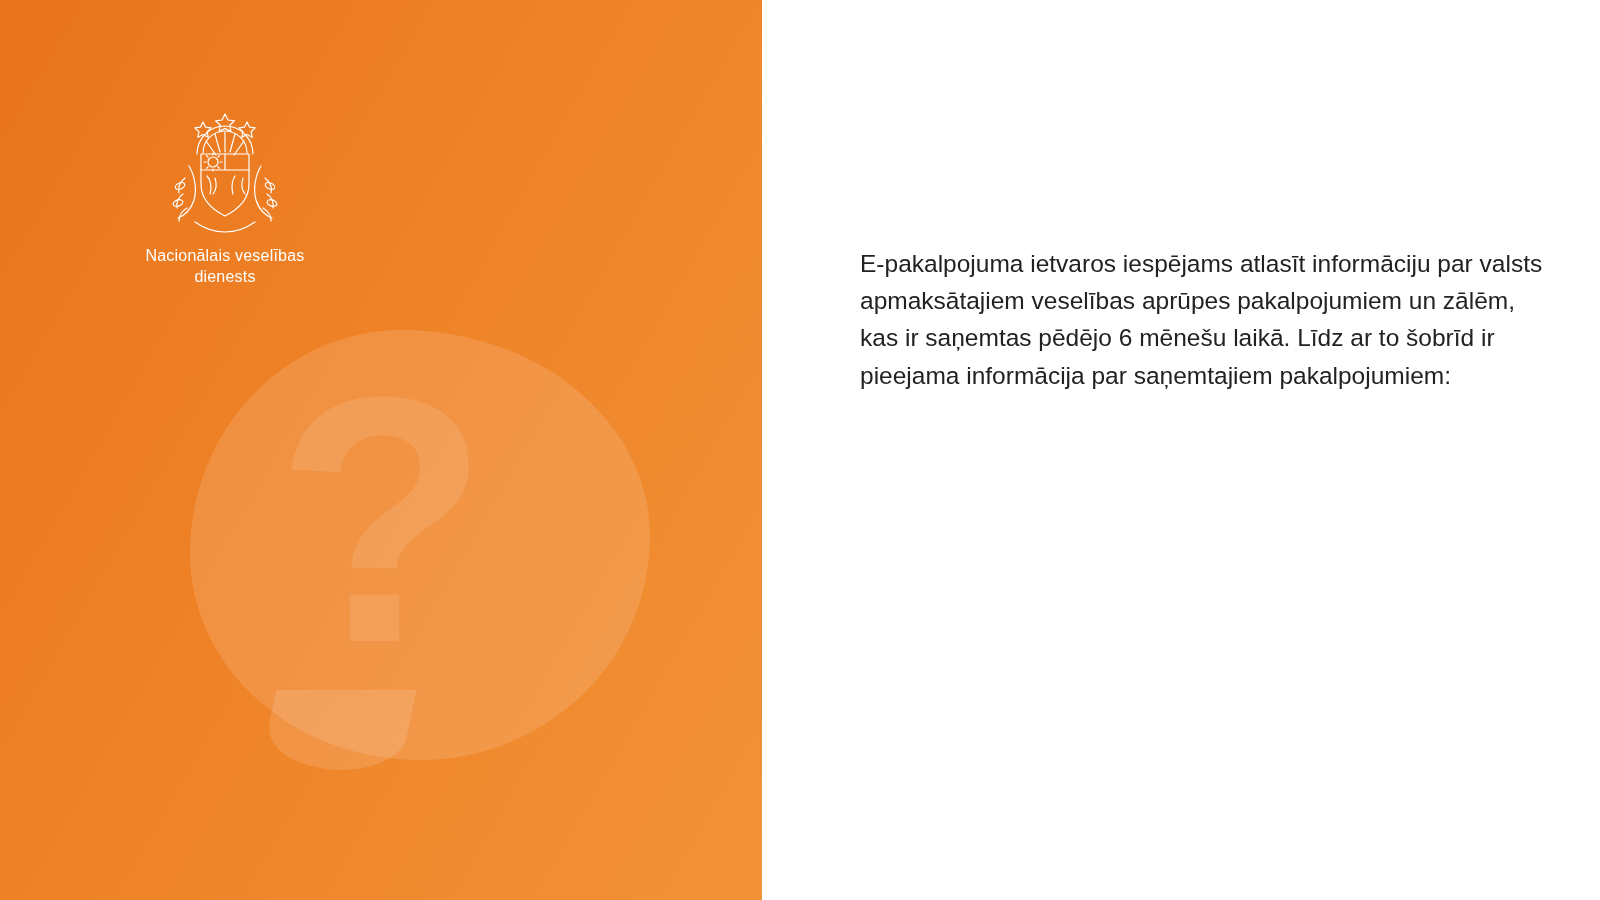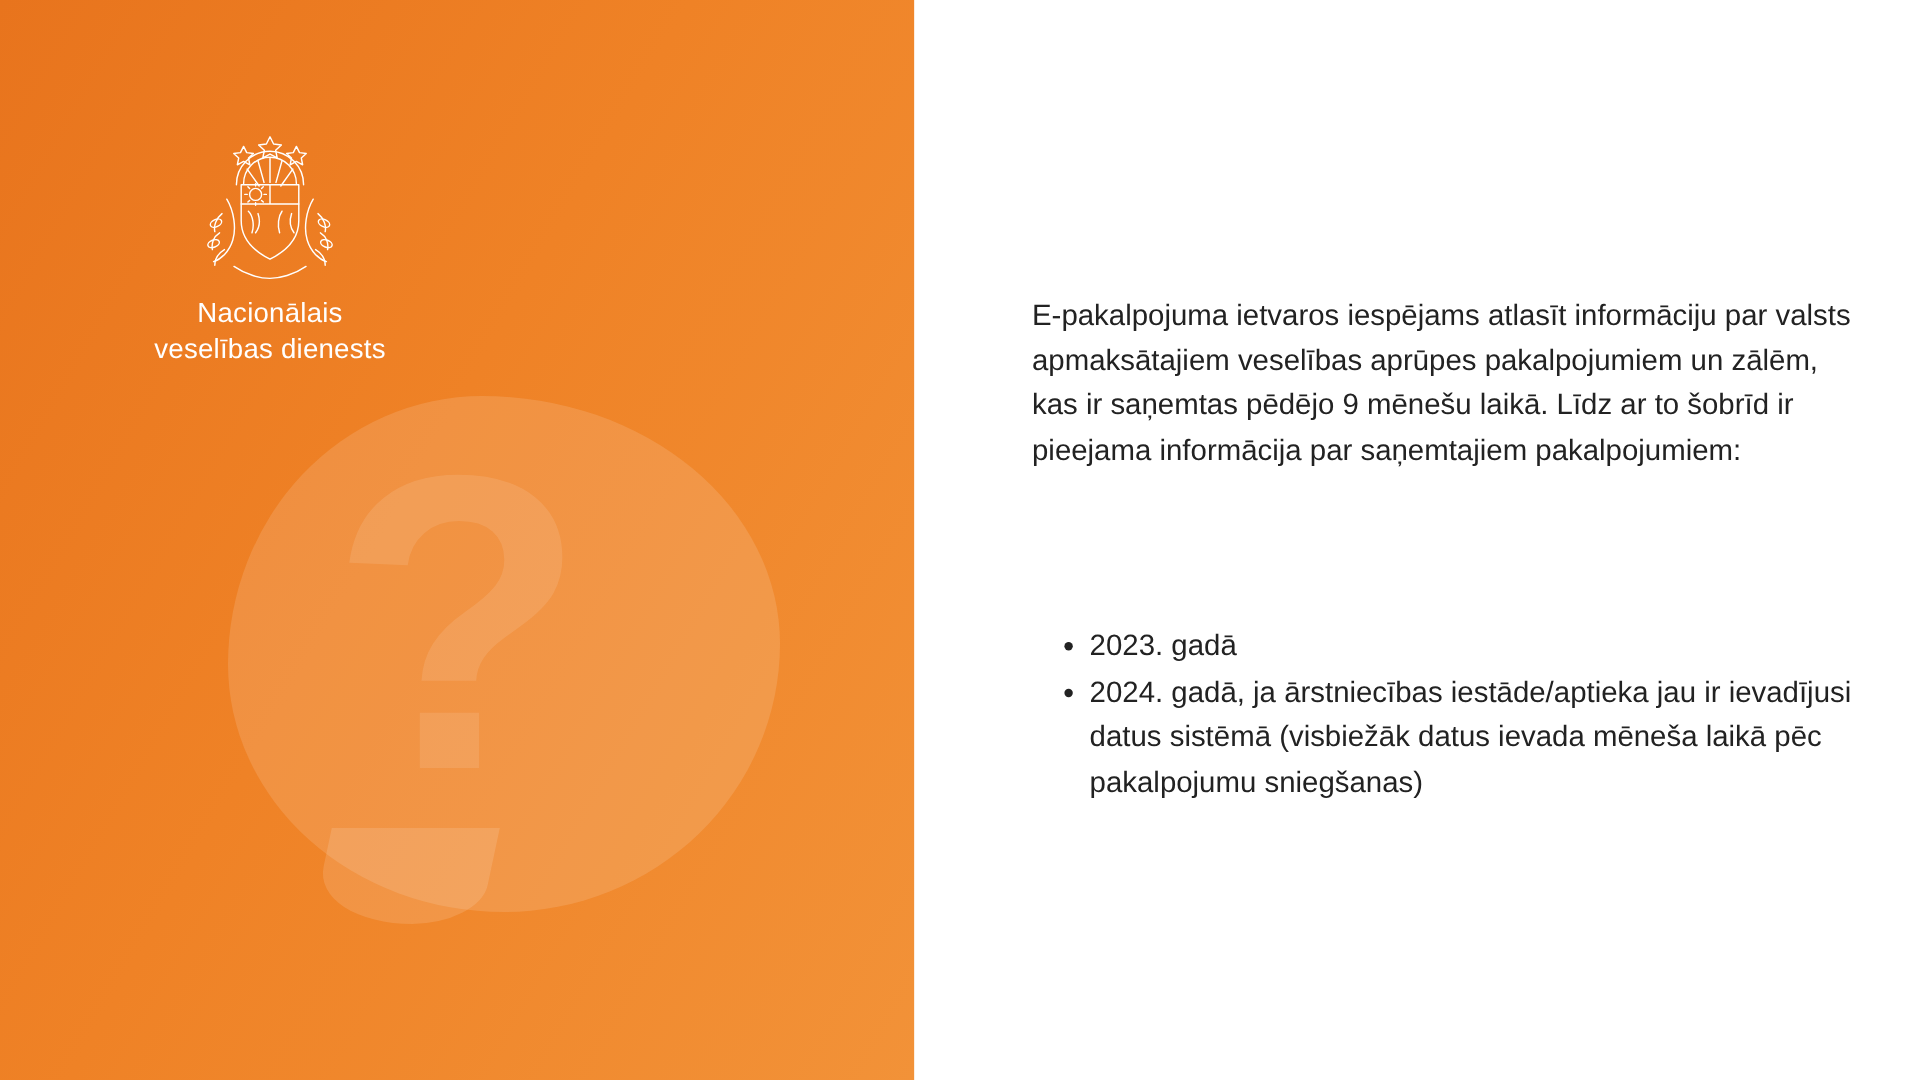--- a/index.html
+++ b/index.html
@@ -71,21 +71,21 @@
     width: 210px;
     text-align: center;
     color: #ffffff;
   }
   .crest {
     display: block;
     margin: 0 auto;
   }
   .logo-text {
     margin-top: 10px;
-    font-size: 23px;
+    font-size: 16px;
     line-height: 1.3;
     letter-spacing: 0.2px;
     color: #ffffff;
     font-family: "Liberation Sans", sans-serif;
   }
 
   
   .title {
     position: absolute;
     left: 130px;
@@ -176,20 +176,16 @@
         <ellipse cx="101" cy="95" rx="5" ry="3" transform="rotate(20 101 95)"></ellipse>
 
         <path d="M24 114 c10 7 22 10 30 10 8 0 20 -3 30 -10"></path>
       </svg>
       <div class="logo-text">Nacionālais veselības dienests</div>
     </div>
 
   </div>
 
   <div class="right-panel">
-    <p class="body-text">E-pakalpojuma ietvaros iespējams atlasīt informāciju par valsts apmaksātajiem veselības aprūpes pakalpojumiem un zālēm, kas ir saņemtas pēdējo 9 mēnešu laikā. Līdz ar to šobrīd ir pieejama informācija par saņemtajiem pakalpojumiem:</p>
-    <ul class="bullet-list">
-      <li>2023. gadā</li>
-      <li>2024. gadā, ja ārstniecības iestāde/aptieka jau ir ievadījusi datus sistēmā (visbiežāk datus ievada mēneša laikā pēc pakalpojumu sniegšanas)</li>
-    </ul>
+    <p class="body-text">E-pakalpojuma ietvaros iespējams atlasīt informāciju par valsts apmaksātajiem veselības aprūpes pakalpojumiem un zālēm, kas ir saņemtas pēdējo 6 mēnešu laikā. Līdz ar to šobrīd ir pieejama informācija par saņemtajiem pakalpojumiem:</p>
   </div>
 
 </div>
 
 </body></html>

